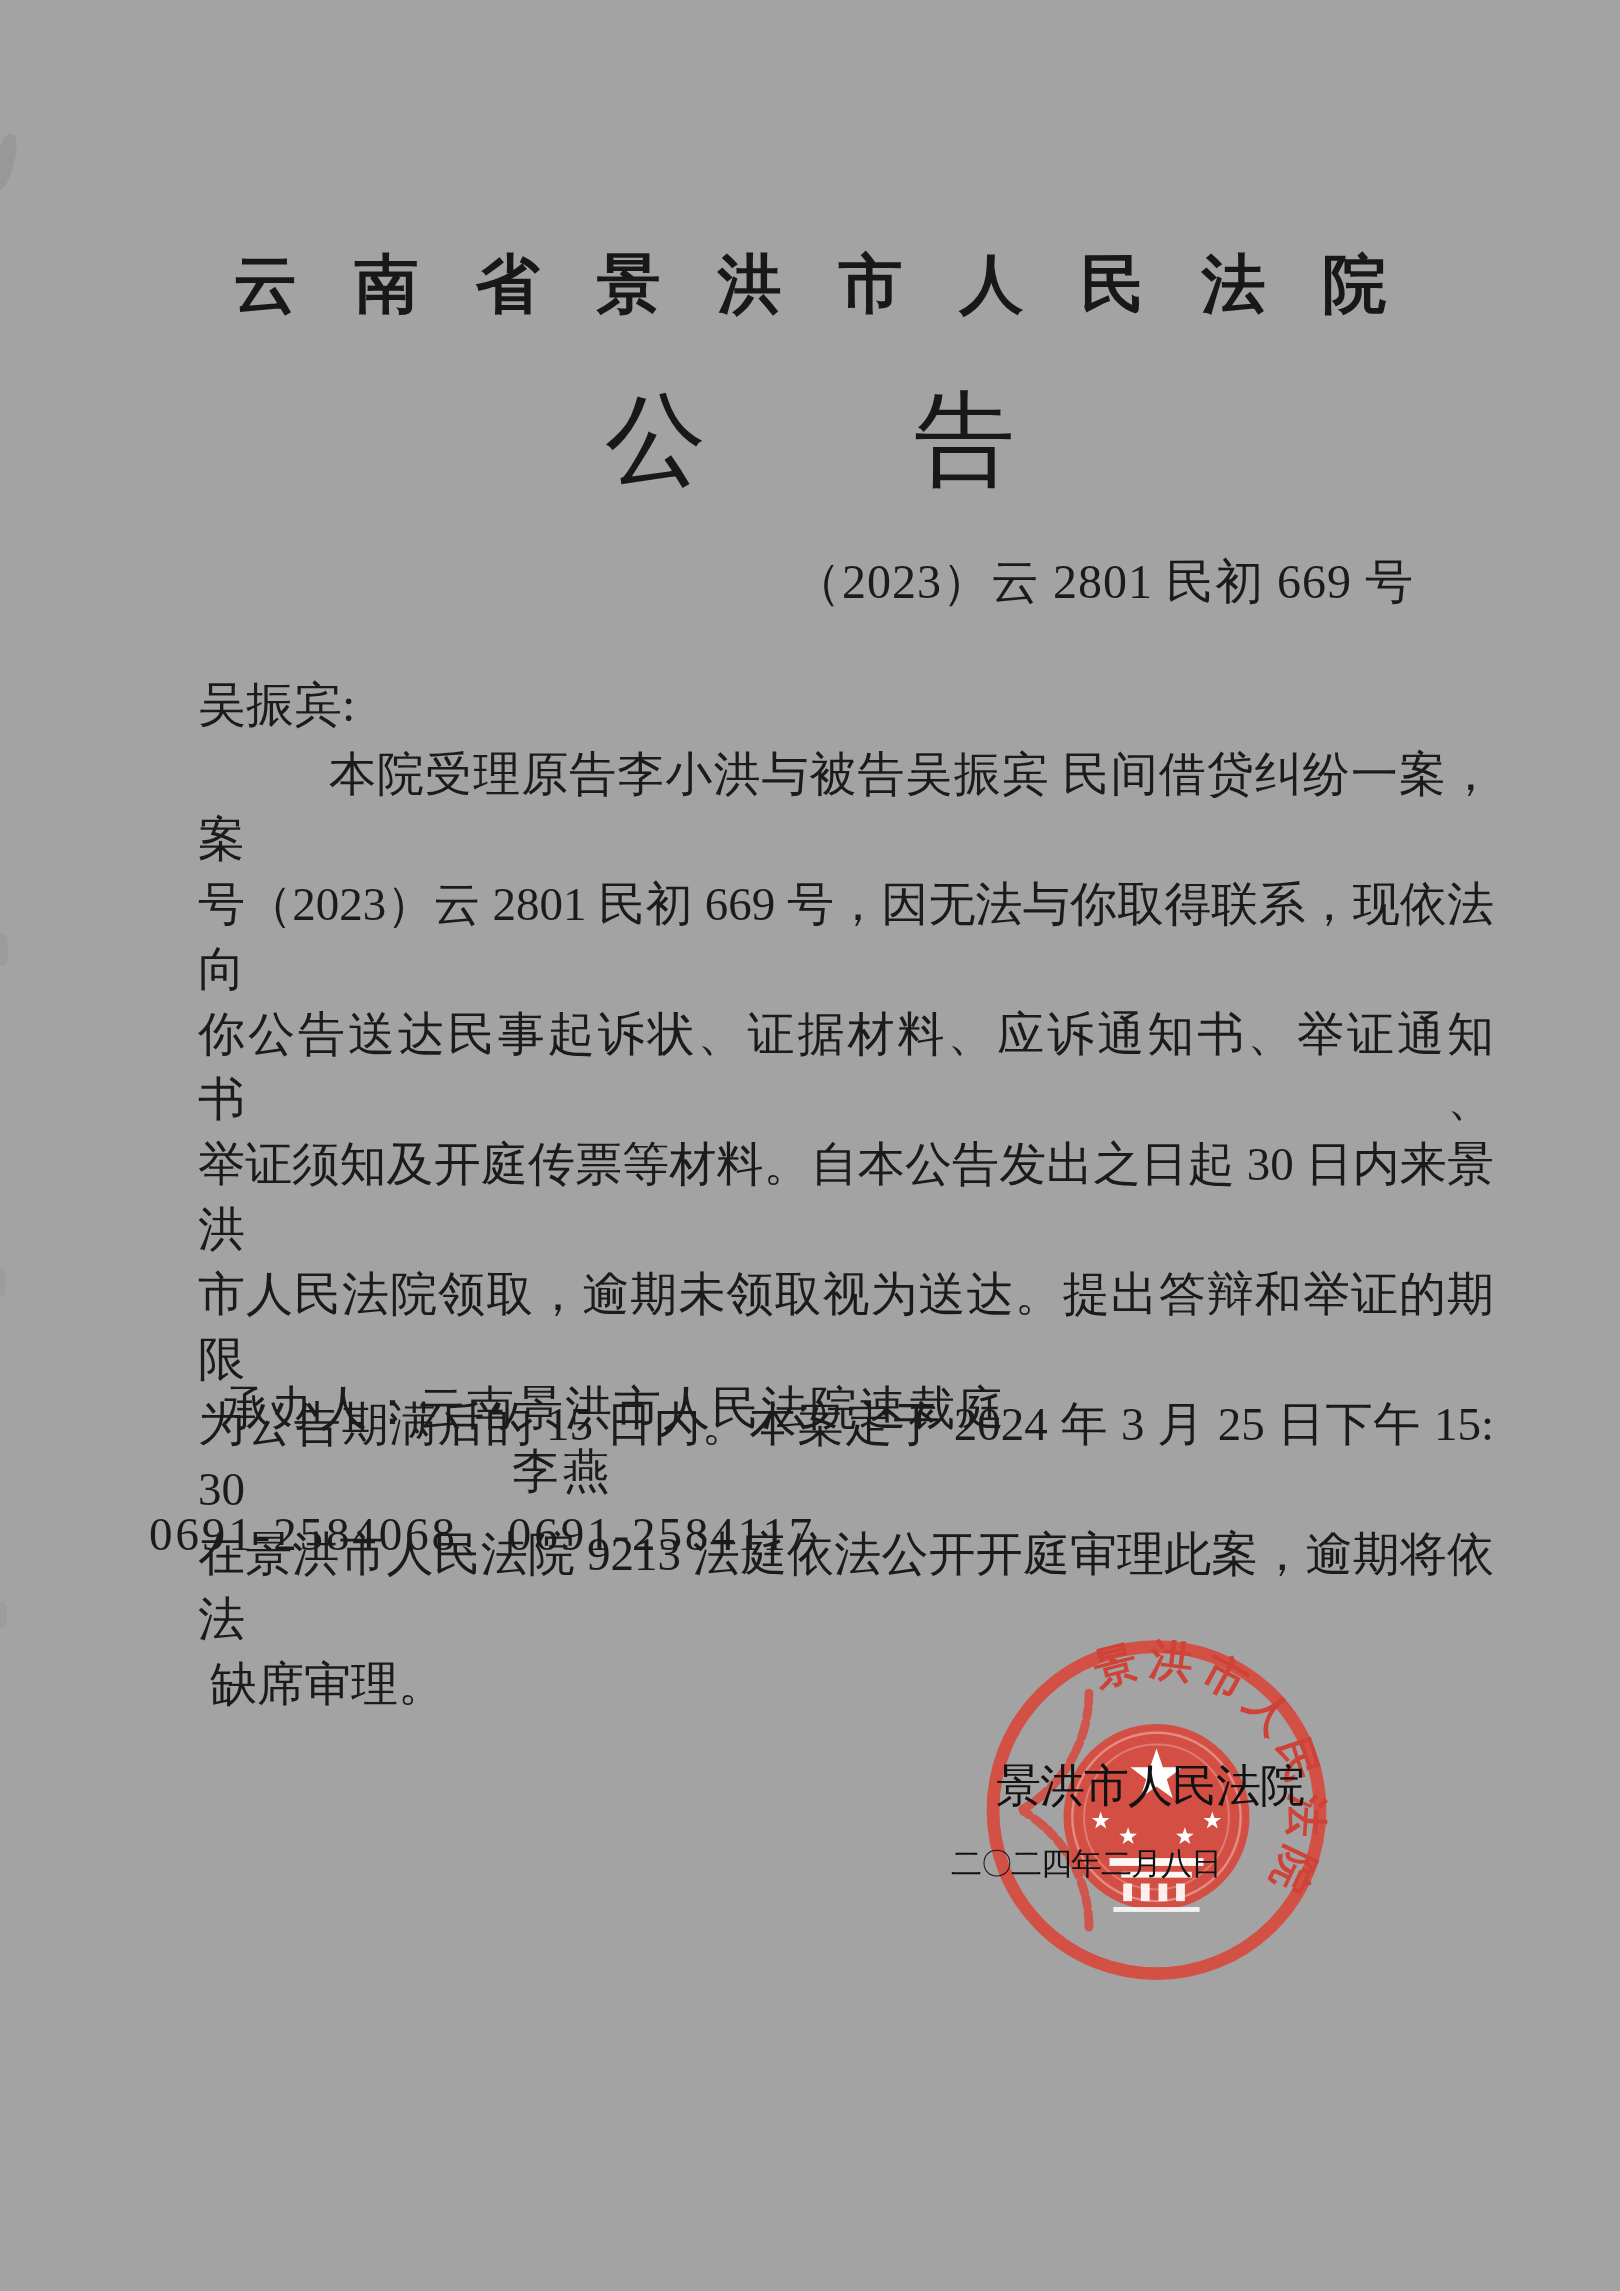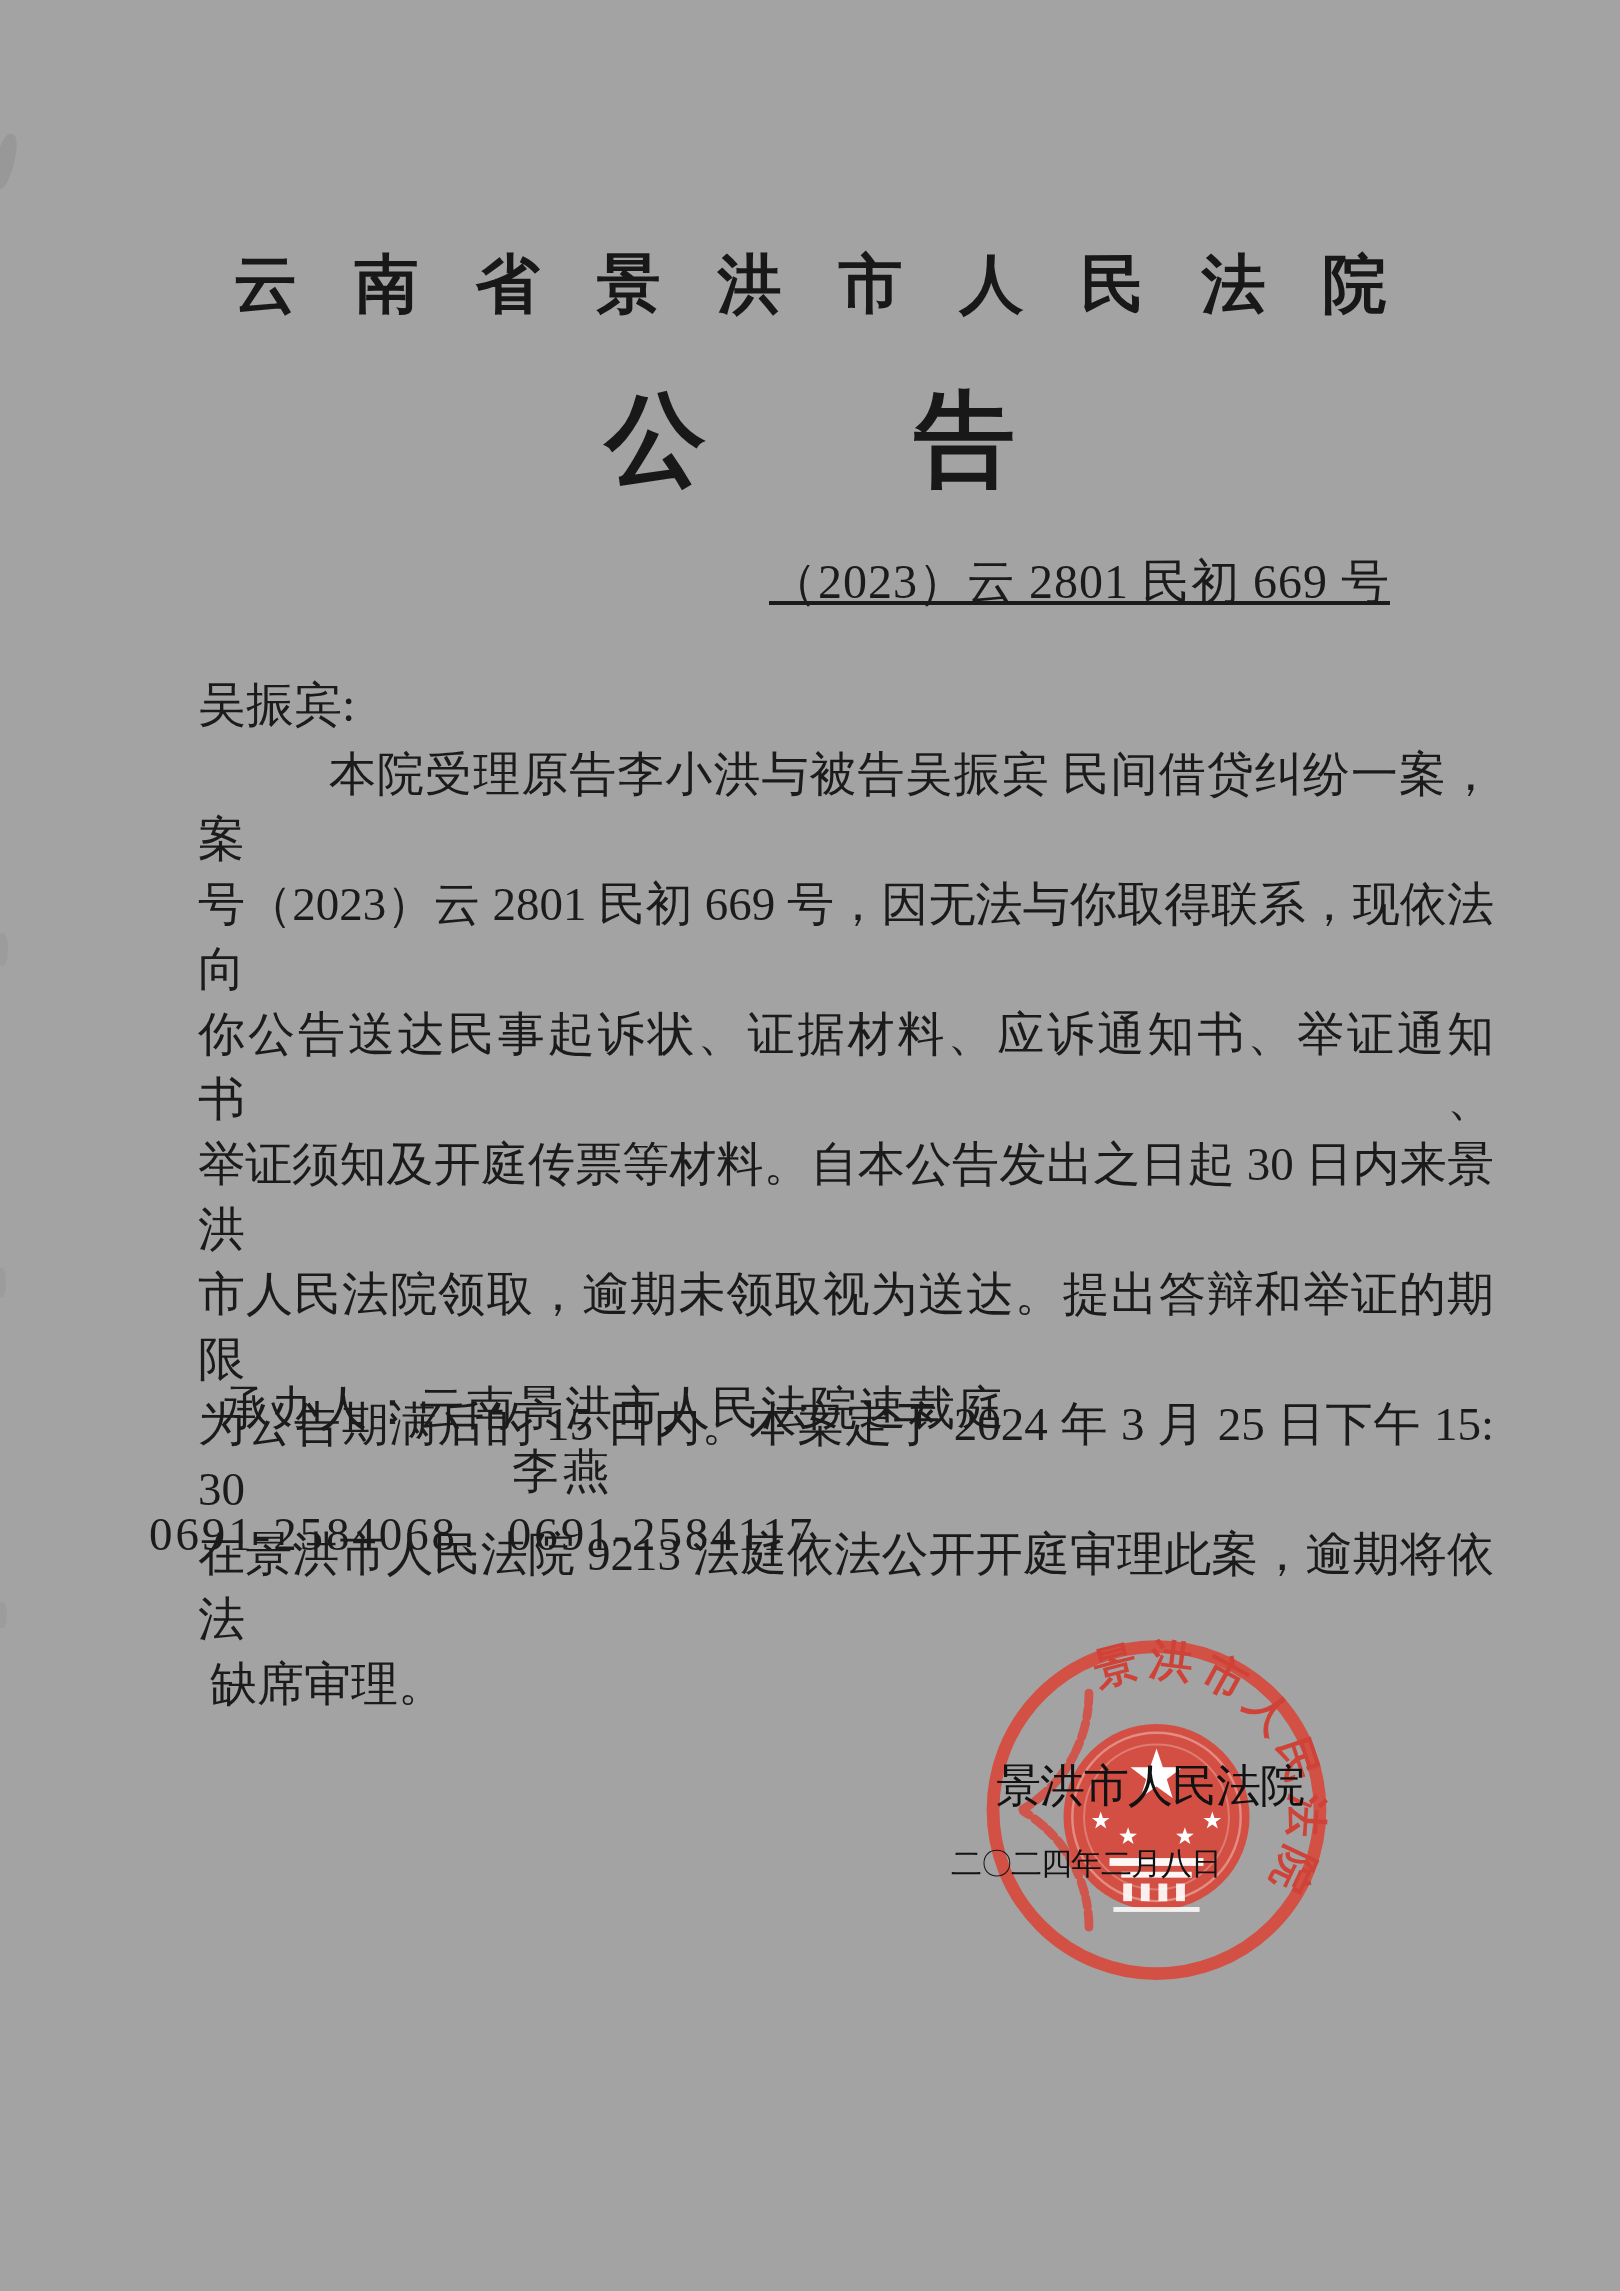--- a/index.html
+++ b/index.html
@@ -15,27 +15,27 @@
   .court-title{
     position:absolute;top:253px;left:0;right:0;margin:0;
     text-align:center;
     font-size:64px;font-weight:bold;line-height:1;
     letter-spacing:57px;text-indent:57px;
     color:#181818;white-space:nowrap;
   }
   .doc-type{
     position:absolute;top:390px;left:0;right:0;margin:0;
     text-align:center;
-    font-size:101px;font-weight:bold;line-height:1;
+    font-size:101px;font-weight:normal;line-height:1;
     letter-spacing:208px;text-indent:208px;
     color:#181818;white-space:nowrap;
   }
   .case-number{
-    position:absolute;top:553px;right:230px;
-    font-size:48px;line-height:1.2;letter-spacing:1px;text-decoration:underline;
+    position:absolute;top:553px;right:206px;
+    font-size:48px;line-height:1.2;letter-spacing:1px;
   }
   .addressee{
     position:absolute;top:676px;left:198px;
     font-size:48px;line-height:1.2;
   }
   .body-block{
     position:absolute;top:742px;left:198px;width:1296px;
   }
   .body-block .line{
     margin:0;

